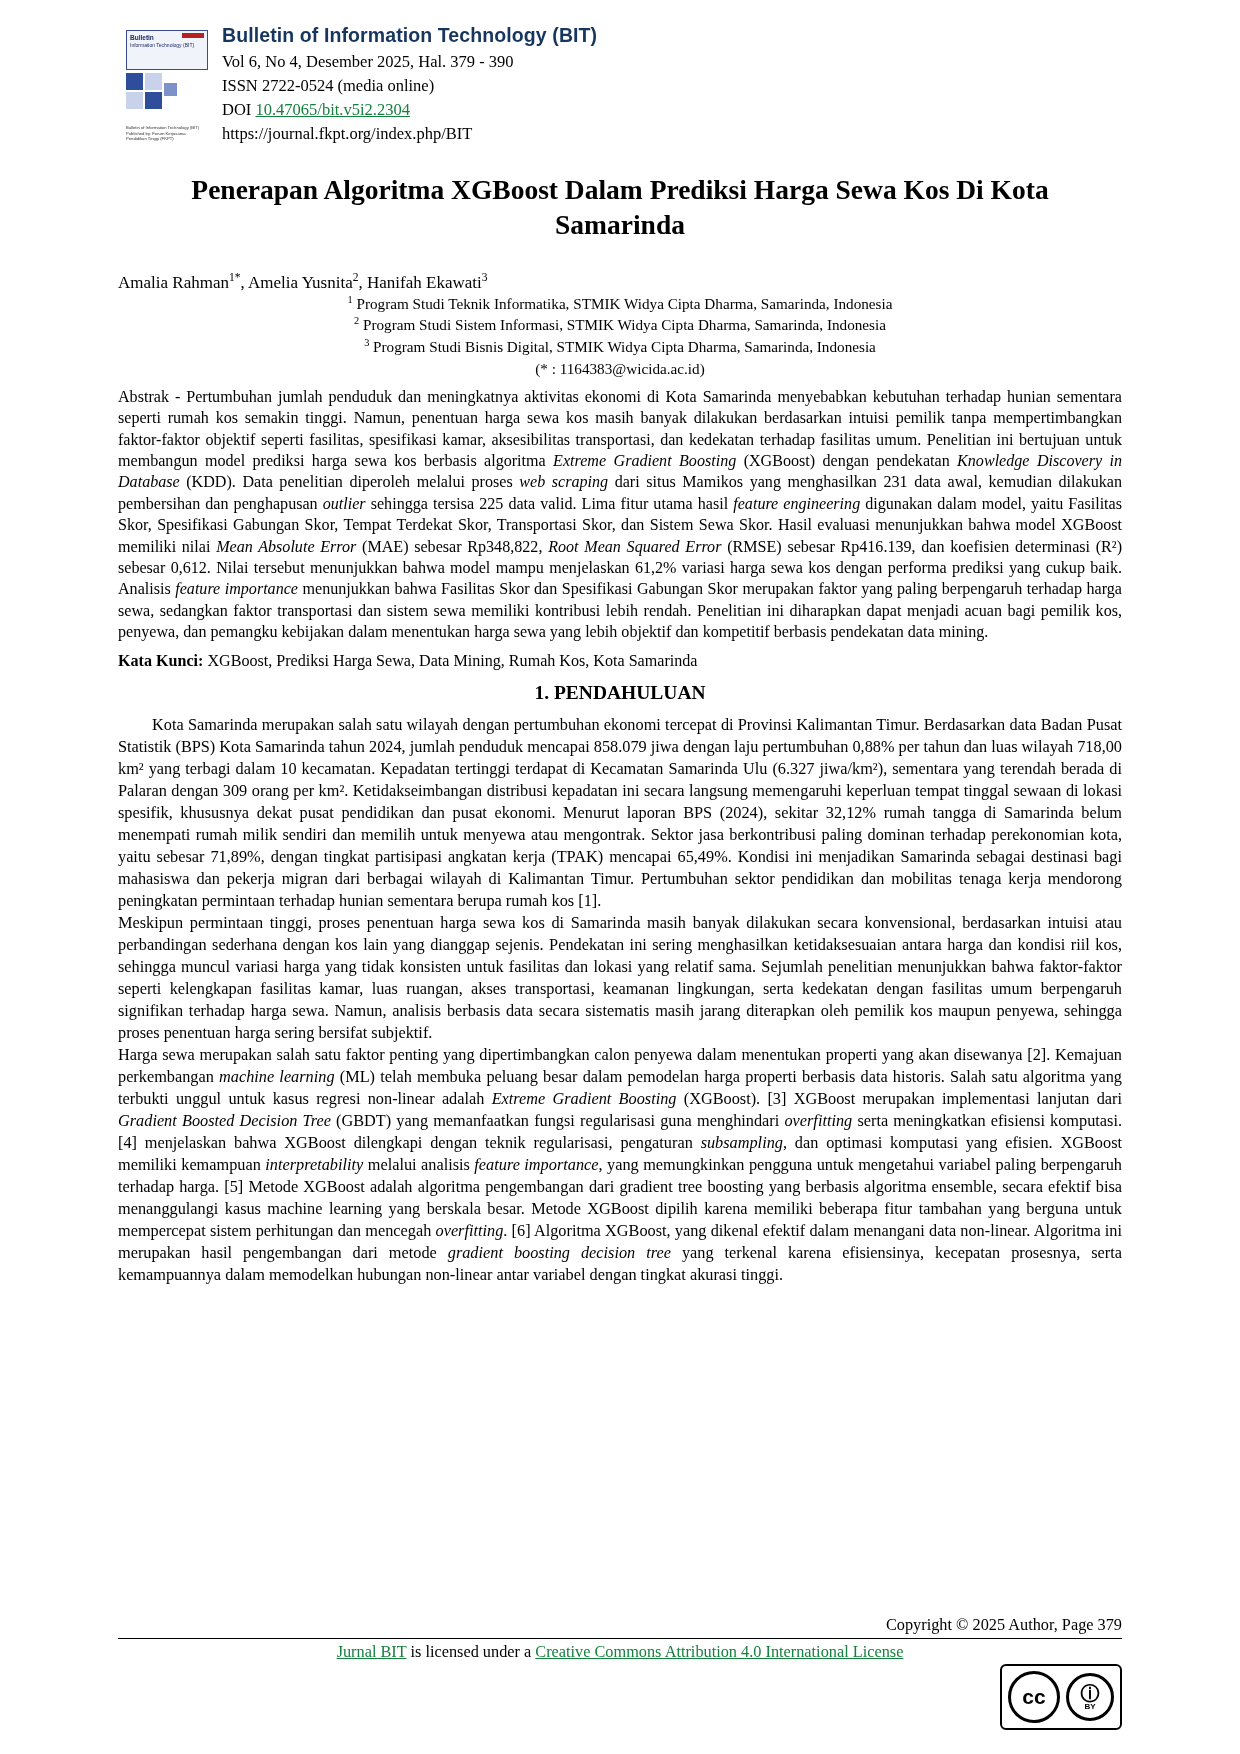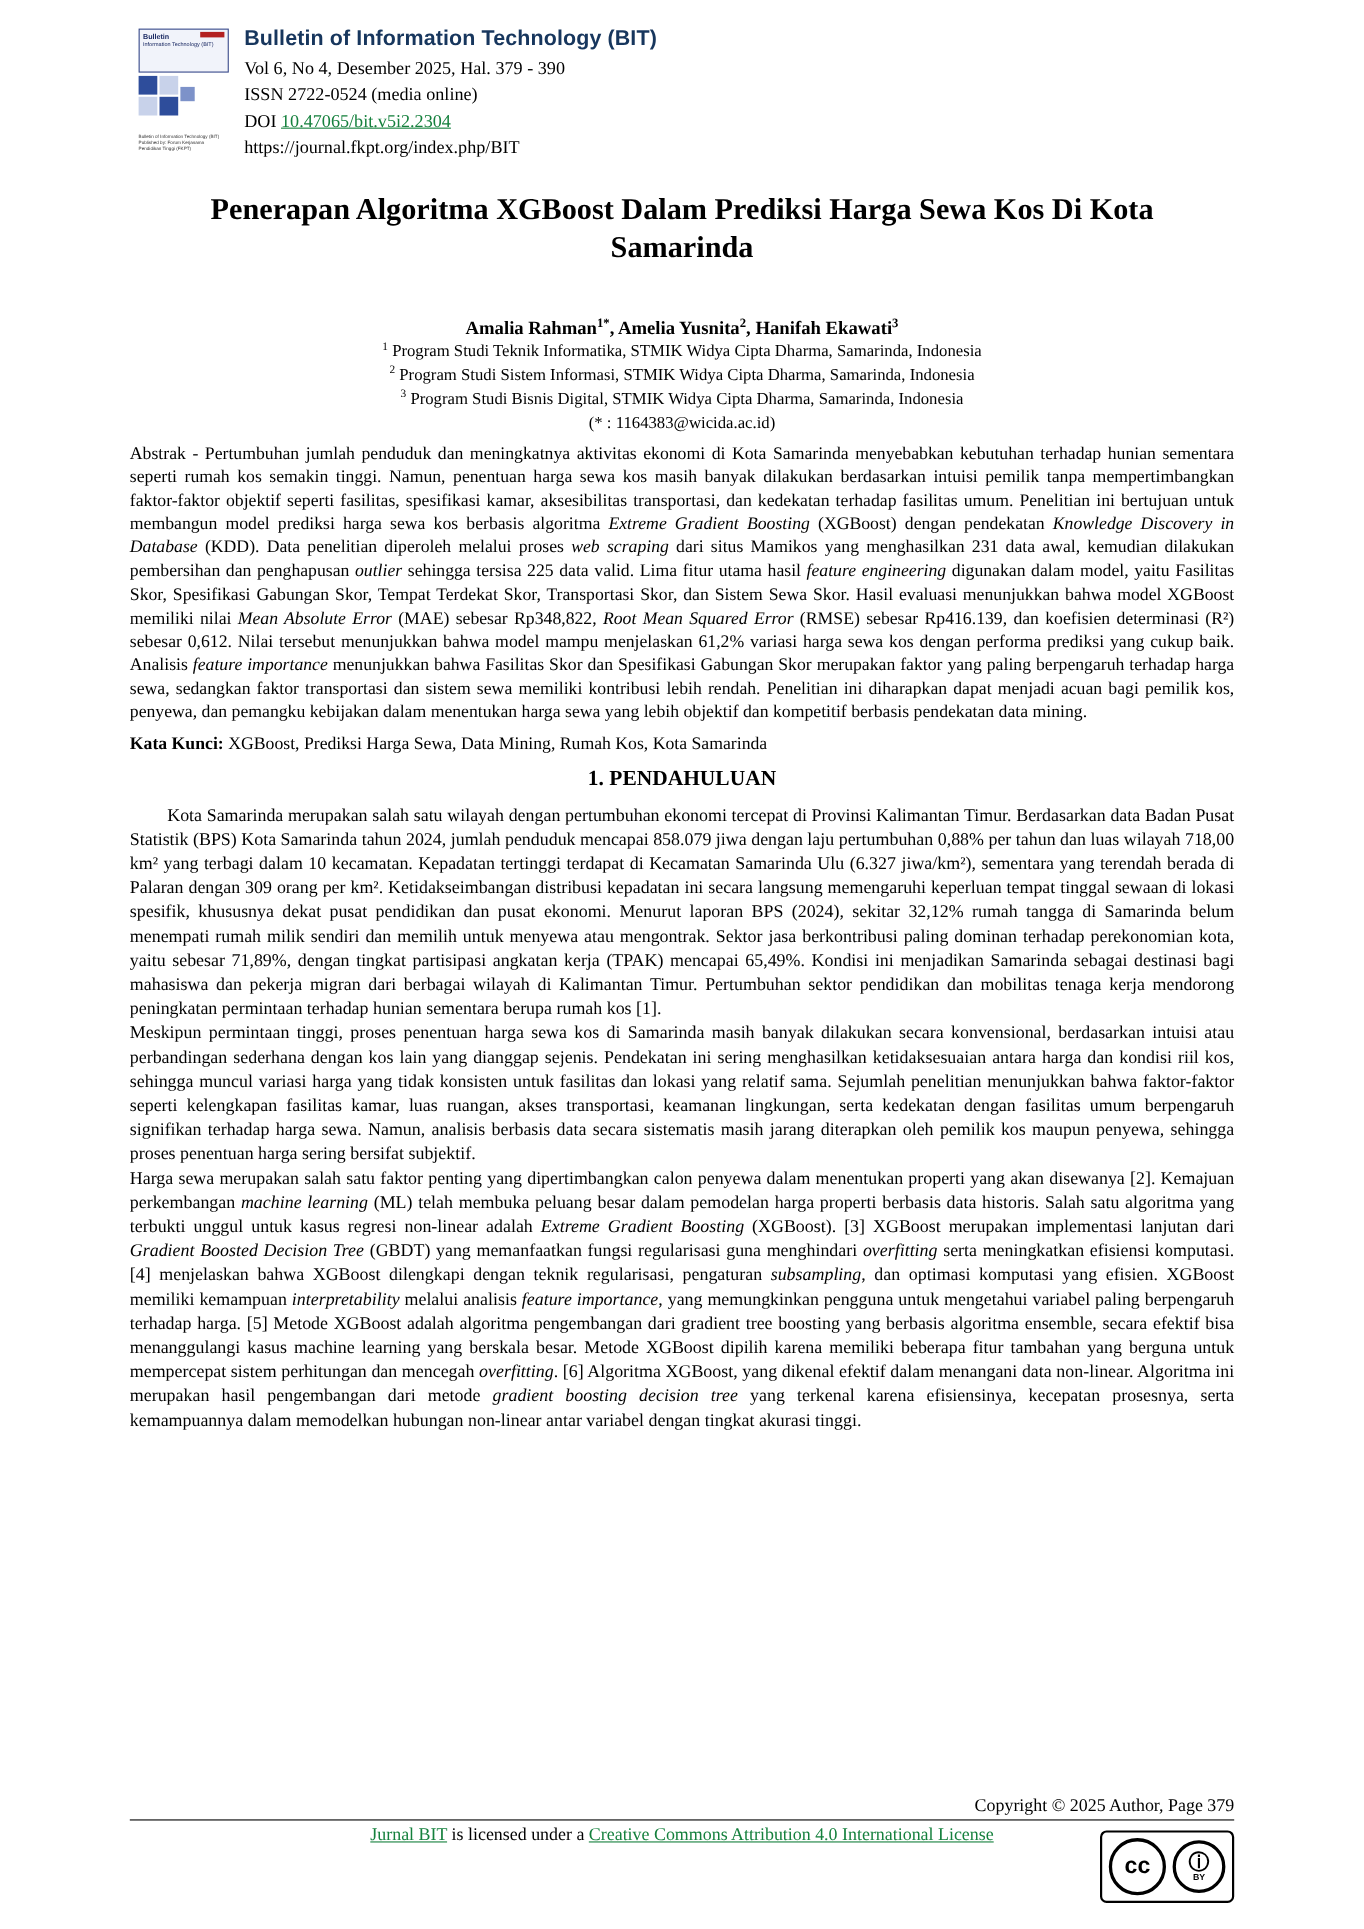--- a/index.html
+++ b/index.html
@@ -17,21 +17,21 @@
   .page {
     position: relative;
     width: 1240px;
     height: 1754px;
     box-sizing: border-box;
     padding: 22px 118px 0 118px;
   }
   
   .masthead {
     display: flex;
-    align-items: flex-start;
+    align-items: center;
     gap: 14px;
     margin-left: 8px;
   }
   .logo-block {
     width: 82px;
     flex: 0 0 82px;
     padding-top: 4px;
   }
   .logo-top {
     display: flex;
@@ -111,24 +111,24 @@
   
   h1.title {
     font-family: "Liberation Serif", serif;
     font-size: 27.5px;
     font-weight: bold;
     text-align: center;
     line-height: 1.3;
     margin: 26px 34px 0 34px;
   }
   .authors {
-    text-align: center;
+    text-align: left;
     font-size: 17px;
-    font-weight: bold;
-    margin-top: 44px;
+    font-weight: normal;
+    margin-top: 28px;
   }
   .affil {
     text-align: center;
     font-size: 15.2px;
     line-height: 1.42;
   }
   .email-line {
     text-align: center;
     font-size: 15.2px;
     line-height: 1.45;
@@ -165,21 +165,21 @@
     text-align: justify;
   }
   .body-text p { margin: 0; }
   .body-text p.indent { text-indent: 34px; }
   i { }
   
   .footer {
     position: absolute;
     left: 118px;
     right: 118px;
-    bottom: 76px;
+    bottom: 92px;
   }
   .footer-line1 {
     text-align: right;
     font-size: 16.3px;
     margin-bottom: 2px;
   }
   .footer-rule {
     border-top: 1px solid #000;
     margin: 3px 0 3px 0;
   }

